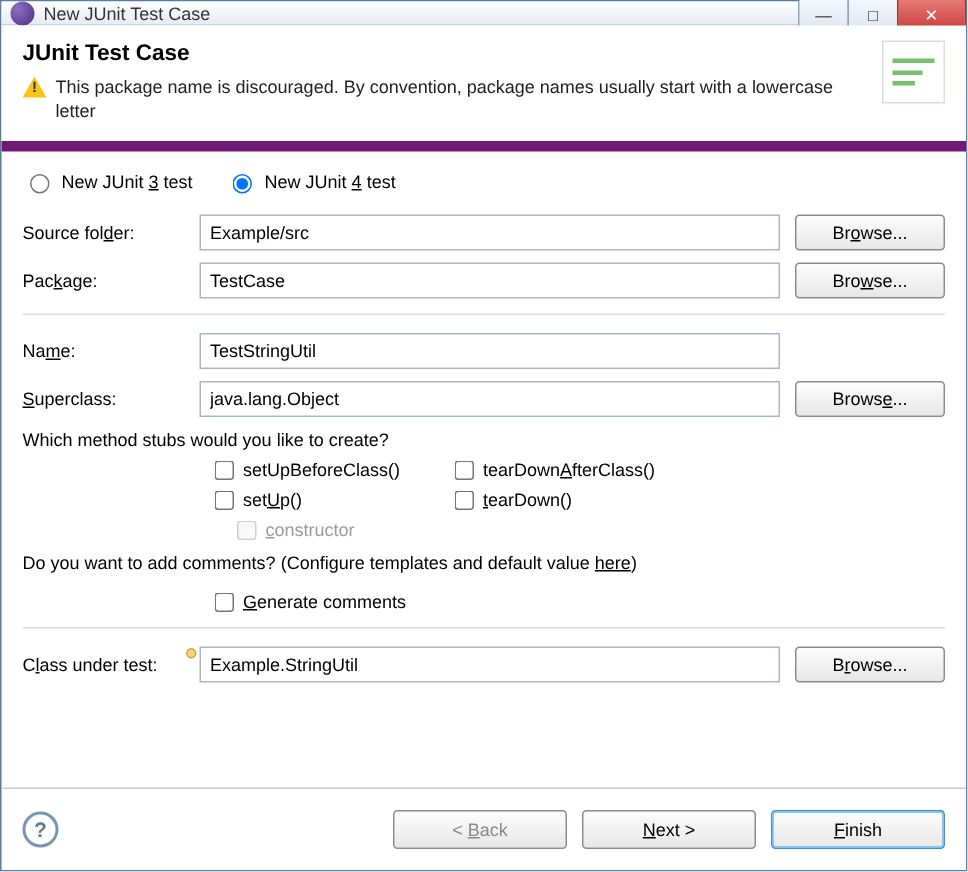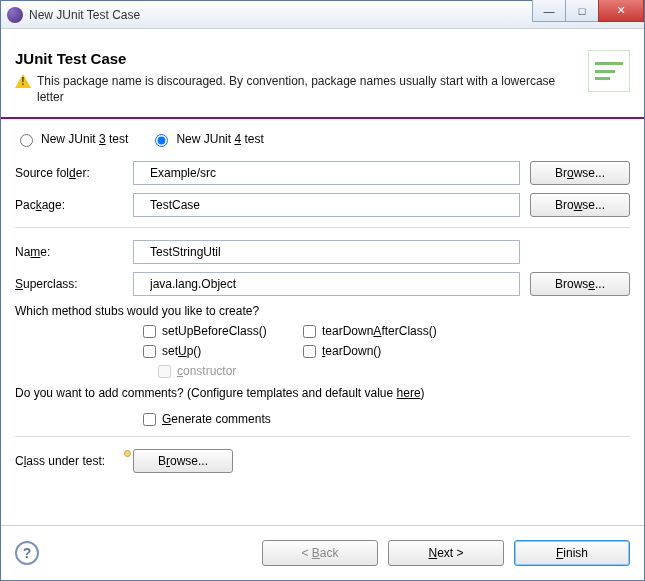--- a/index.html
+++ b/index.html
@@ -1,39 +1,39 @@
 <!DOCTYPE html>
 <html><head>
 <meta charset="utf-8">
 <style>
   * { box-sizing: border-box; }
   body { margin:0; font-family:"Segoe UI",Tahoma,sans-serif; font-size:12px; background:#fff; color:#000; }
   .window { width:645px; height:581px; border:1px solid #5a7aa0; background:#fff; display:flex; flex-direction:column; }
-  .titlebar { height:28px; background:linear-gradient(#fdfefe,#e6ecf4); display:flex; align-items:center; padding:0 0 0 6px; border-bottom:1px solid #c9d3e0; }
+  .titlebar { height:16px; background:linear-gradient(#fdfefe,#e6ecf4); display:flex; align-items:center; padding:0 0 0 6px; border-bottom:1px solid #c9d3e0; }
   .titlebar .eclipse-icon { width:16px; height:16px; background:radial-gradient(circle at 30% 30%,#8a6fc4,#4a2f80); border-radius:50%; margin-right:6px; }
   .titlebar .title { flex:1; font-size:12px; color:#333; }
   .winbtns { display:flex; height:100%; }
   .winbtn { width:34px; height:22px; margin-top:-1px; border:1px solid #8fa6c0; border-top:none; background:linear-gradient(#f4f7fb,#dde6f1); display:flex; align-items:center; justify-content:center; font-size:11px; color:#2a2a2a; }
   .winbtn + .winbtn { margin-left:-1px; }
   .winbtn.close { background:linear-gradient(#e67a76,#c93b36); color:#fff; width:46px; border-color:#a83530; }
-  .banner { padding:21px 14px 12px 14px; border-bottom:2px solid #701a75; display:flex; gap:30px; background:#fff; }
+  .banner { padding:10px 14px 12px 14px; border-bottom:7px solid #701a75; display:flex; gap:30px; background:#fff; }
   .banner-left { flex:1; }
   .banner-title { font-size:15px; font-weight:bold; margin-bottom:6px; }
   .banner-msg { display:flex; gap:6px; align-items:flex-start; font-size:12px; color:#222; line-height:1.35; }
   .warn-icon { width:16px; height:14px; position:relative; flex-shrink:0; margin-top:1px; }
   .warn-icon::before { content:""; position:absolute; left:0; top:0; border-left:8px solid transparent; border-right:8px solid transparent; border-bottom:14px solid #f5c518; }
   .warn-icon::after { content:"!"; position:absolute; left:0; top:1px; width:16px; text-align:center; font-size:10px; font-weight:bold; color:#333; }
   .banner-icon { width:42px; height:42px; border:1px solid #cfe7c9; background:#fff; display:flex; flex-direction:column; justify-content:space-evenly; padding:6px 6px; }
   .banner-icon .bar { height:3px; background:#7bbf6a; }
   .banner-icon .bar:nth-child(2){ width:70%; }
   .banner-icon .bar:nth-child(3){ width:55%; }
   .content { flex:1; padding:10px 14px 6px 14px; display:flex; flex-direction:column; gap:8px; overflow:hidden; }
   .row { display:flex; align-items:center; gap:10px; }
   .row label { width:108px; font-size:12px; }
-  .row input[type=text] { flex:1; height:24px; border:1px solid #a9b7c8; padding:2px 16px; font-size:12px; font-family:inherit; }
+  .row input[type=text] { flex:1; height:24px; border:1px solid #a9b7c8; padding:2px 6px; font-size:12px; font-family:inherit; }
   .mn { text-decoration:underline; }
   .btn { width:100px; height:24px; border:1px solid #8a8a8a; background:linear-gradient(#fdfdfd,#e7e7e7); font-size:12px; font-family:inherit; border-radius:3px; cursor:pointer; }
   .btn:disabled { color:#888; cursor:default; }
   .radio-row { display:flex; gap:22px; align-items:center; padding:2px 0 6px 0; }
   .radio-row label { display:flex; align-items:center; gap:5px; font-size:12px; }
   .sep { border-top:1px solid #ddd; margin:2px 0 4px 0; }
   .stubs { font-size:12px; }
   .stub-grid { margin-left:128px; display:grid; grid-template-columns:160px 160px; row-gap:6px; margin-top:6px; }
   .chk { display:flex; align-items:center; gap:6px; font-size:12px; }
   .chk.disabled { color:#9a9a9a;padding-left:15px; }
@@ -147,20 +147,21 @@
       <label class="chk">
           <input type="checkbox" style="">
           <span><span class="mn">G</span><span>enerate comments</span></span>
         </label>
     </div>
 
     <div class="sep"></div>
 
     <div class="row">
       <label class="cut-label"><span>C</span><span class="mn">l</span><span>ass under test:</span><span class="assist"></span></label>
+      <input type="text" value="Example.StringUtil" style="">
       <button class="btn"><span>B</span><span class="mn">r</span><span>owse...</span></button>
     </div>
   </div>
 
   <div class="footer">
     <div class="help-icon">?</div>
     <div class="spacer"></div>
     <button class="btn wiz" disabled=""><span>&lt; </span><span class="mn">B</span><span>ack</span></button>
     <button class="btn wiz"><span class="mn">N</span><span>ext &gt;</span></button>
     <button class="btn wiz default"><span class="mn">F</span><span>inish</span></button>

